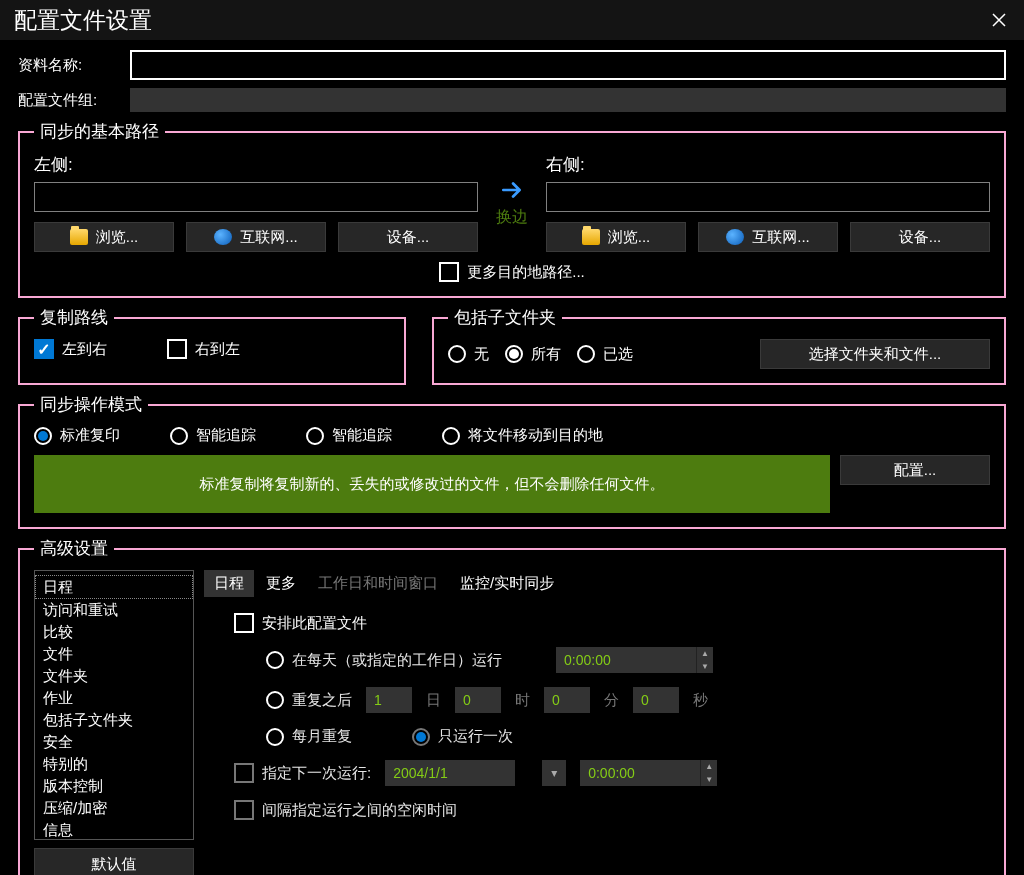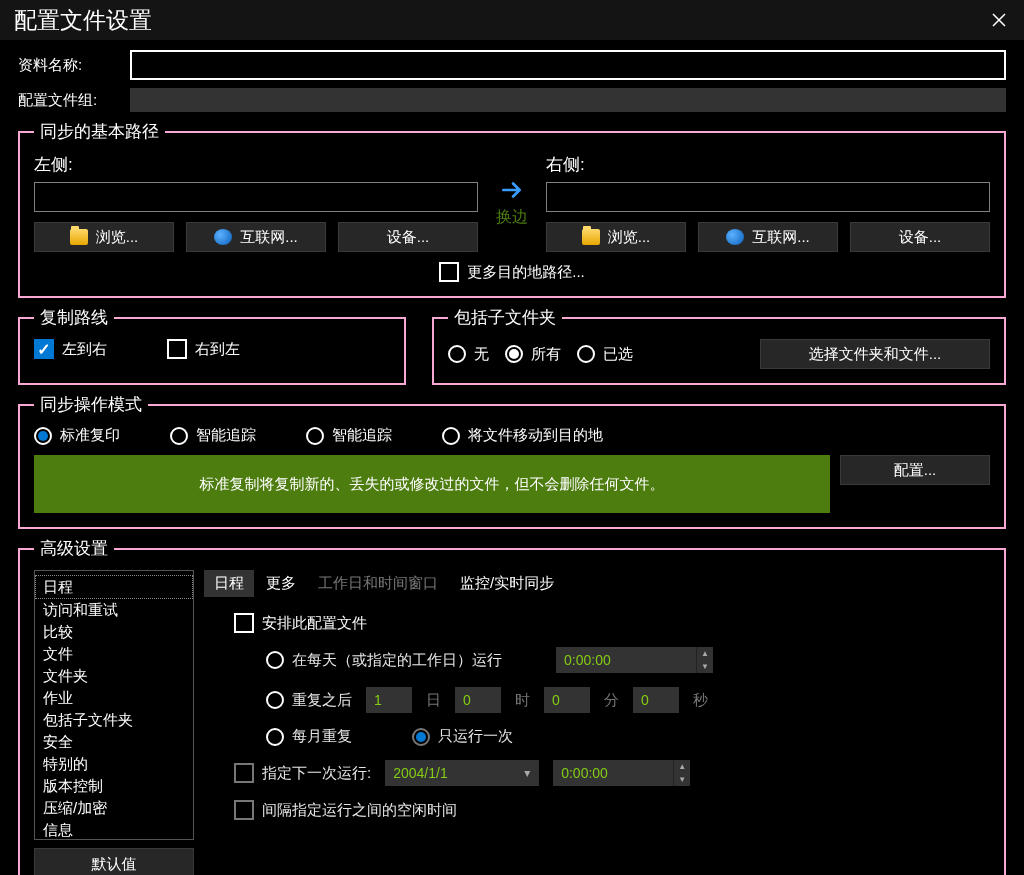--- a/index.html
+++ b/index.html
@@ -355,21 +355,21 @@
                 <span class="radio-dot selected" style="border-color:#777;"></span>
                 <span class="disabled-text">只运行一次</span>
               </span>
           </div>
 
           <div class="sched-row">
             <span class="check">
               <span class="check-box" style="border-color:#777;"></span>
               <span class="disabled-text">指定下一次运行:</span>
             </span>
-            <div style="display:flex;">
+            <div style="display:flex;gap:27px;">
               <input class="date-input" value="2004/1/1" style="">
               <button class="combo-arrow">▾</button>
             </div>
             <div style="display:flex;">
               <input class="time-input" style="width: 120px;" value="0:00:00">
               <div class="spinner">
                   <button class="spin-btn">▲</button>
                   <button class="spin-btn">▼</button>
                 </div>
             </div>

